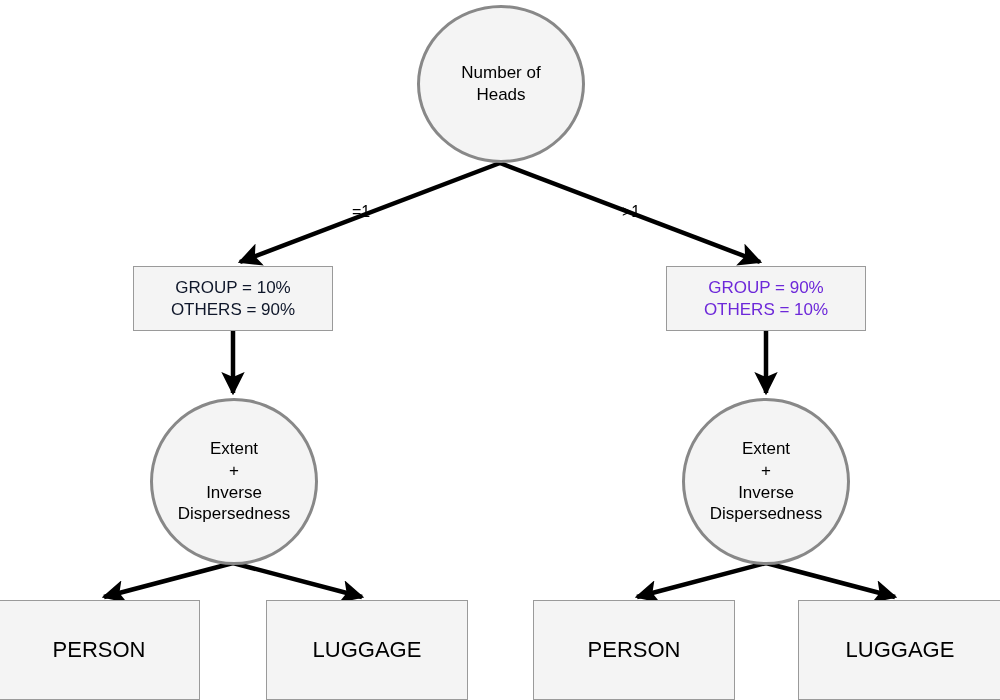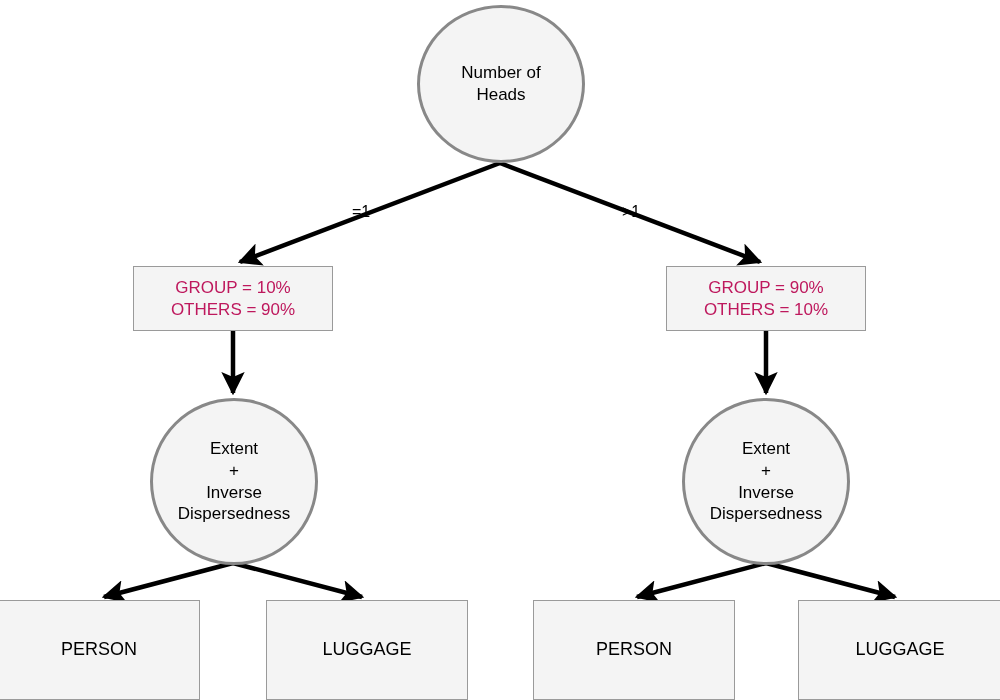--- a/index.html
+++ b/index.html
@@ -48,21 +48,21 @@
     white-space: pre-line;
     font-size: 17px;
   }
   .node.circle .label {
     width: 210px;
   }
   .node.decision .label {
     font-size: 17px;
   }
   .node.leaf .label {
-    font-size: 18px;
+    font-size: 22px;
   }
   .edge-label {
     position: absolute;
     font-size: 16px;
     color: #000000;
     z-index: 3;
     white-space: nowrap;
   }
 </style>
 </head>
@@ -93,26 +93,26 @@
   </svg>
 
   <div class="edge-label" style="left:352px; top:203px;">=1</div>
   <div class="edge-label" style="left:622px; top:203px;">&gt;1</div>
 
   <div class="node circle" style="left: 417px; top: 5px; width: 168px; height: 158px; background: rgb(244, 244, 244); color: rgb(0, 0, 0); border-color: rgb(136, 136, 136);">
     <span class="label">Number of
 Heads</span>
   </div>
 
-  <div class="node decision" style="left: 133px; top: 266px; width: 200px; height: 65px; background: rgb(244, 244, 244); color: #be185d; border-color: rgb(154, 154, 154);">
+  <div class="node decision" style="left: 133px; top: 266px; width: 200px; height: 65px; background: rgb(244, 244, 244); color: #0f172a; border-color: rgb(154, 154, 154);">
     <span class="label">GROUP = 10%
 OTHERS = 90%</span>
   </div>
 
-  <div class="node decision" style="left: 666px; top: 266px; width: 200px; height: 65px; background: rgb(244, 244, 244); color: #be185d; border-color: rgb(154, 154, 154);">
+  <div class="node decision" style="left: 666px; top: 266px; width: 200px; height: 65px; background: rgb(244, 244, 244); color: #6d28d9; border-color: rgb(154, 154, 154);">
     <span class="label">GROUP = 90%
 OTHERS = 10%</span>
   </div>
 
   <div class="node circle" style="left: 150px; top: 398px; width: 168px; height: 167px; background: rgb(244, 244, 244); color: rgb(0, 0, 0); border-color: rgb(136, 136, 136);">
     <span class="label">Extent
 +
 Inverse
 Dispersedness</span>
   </div>

